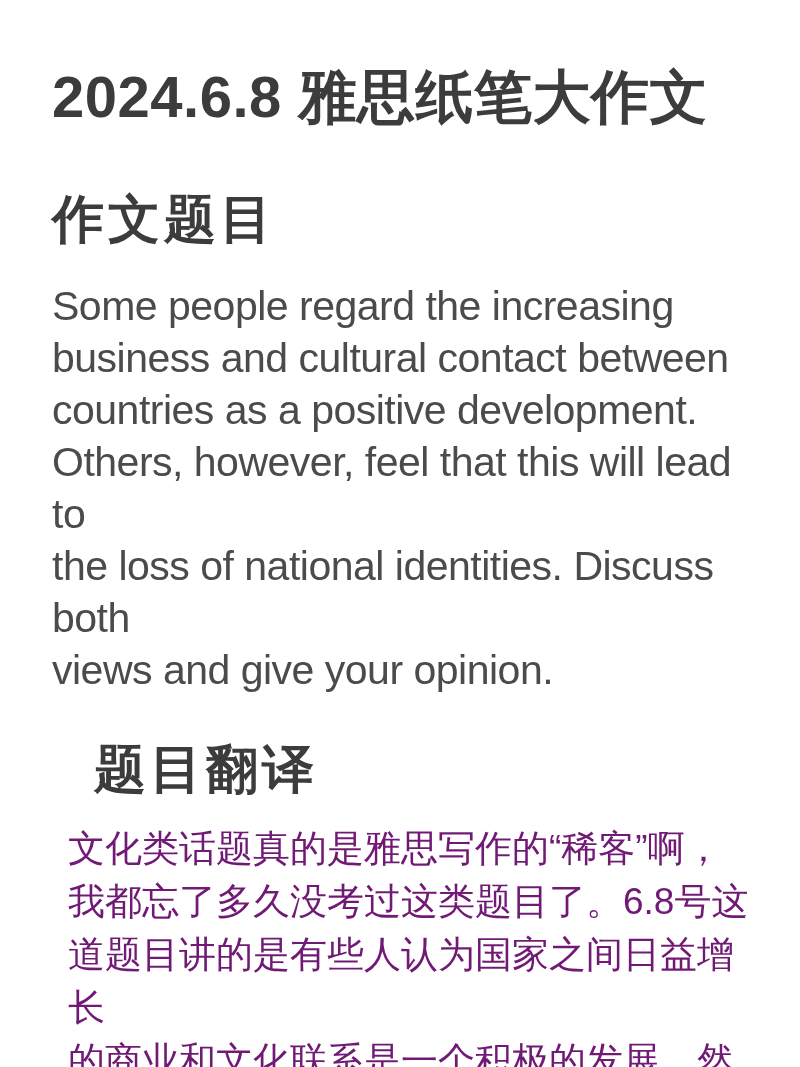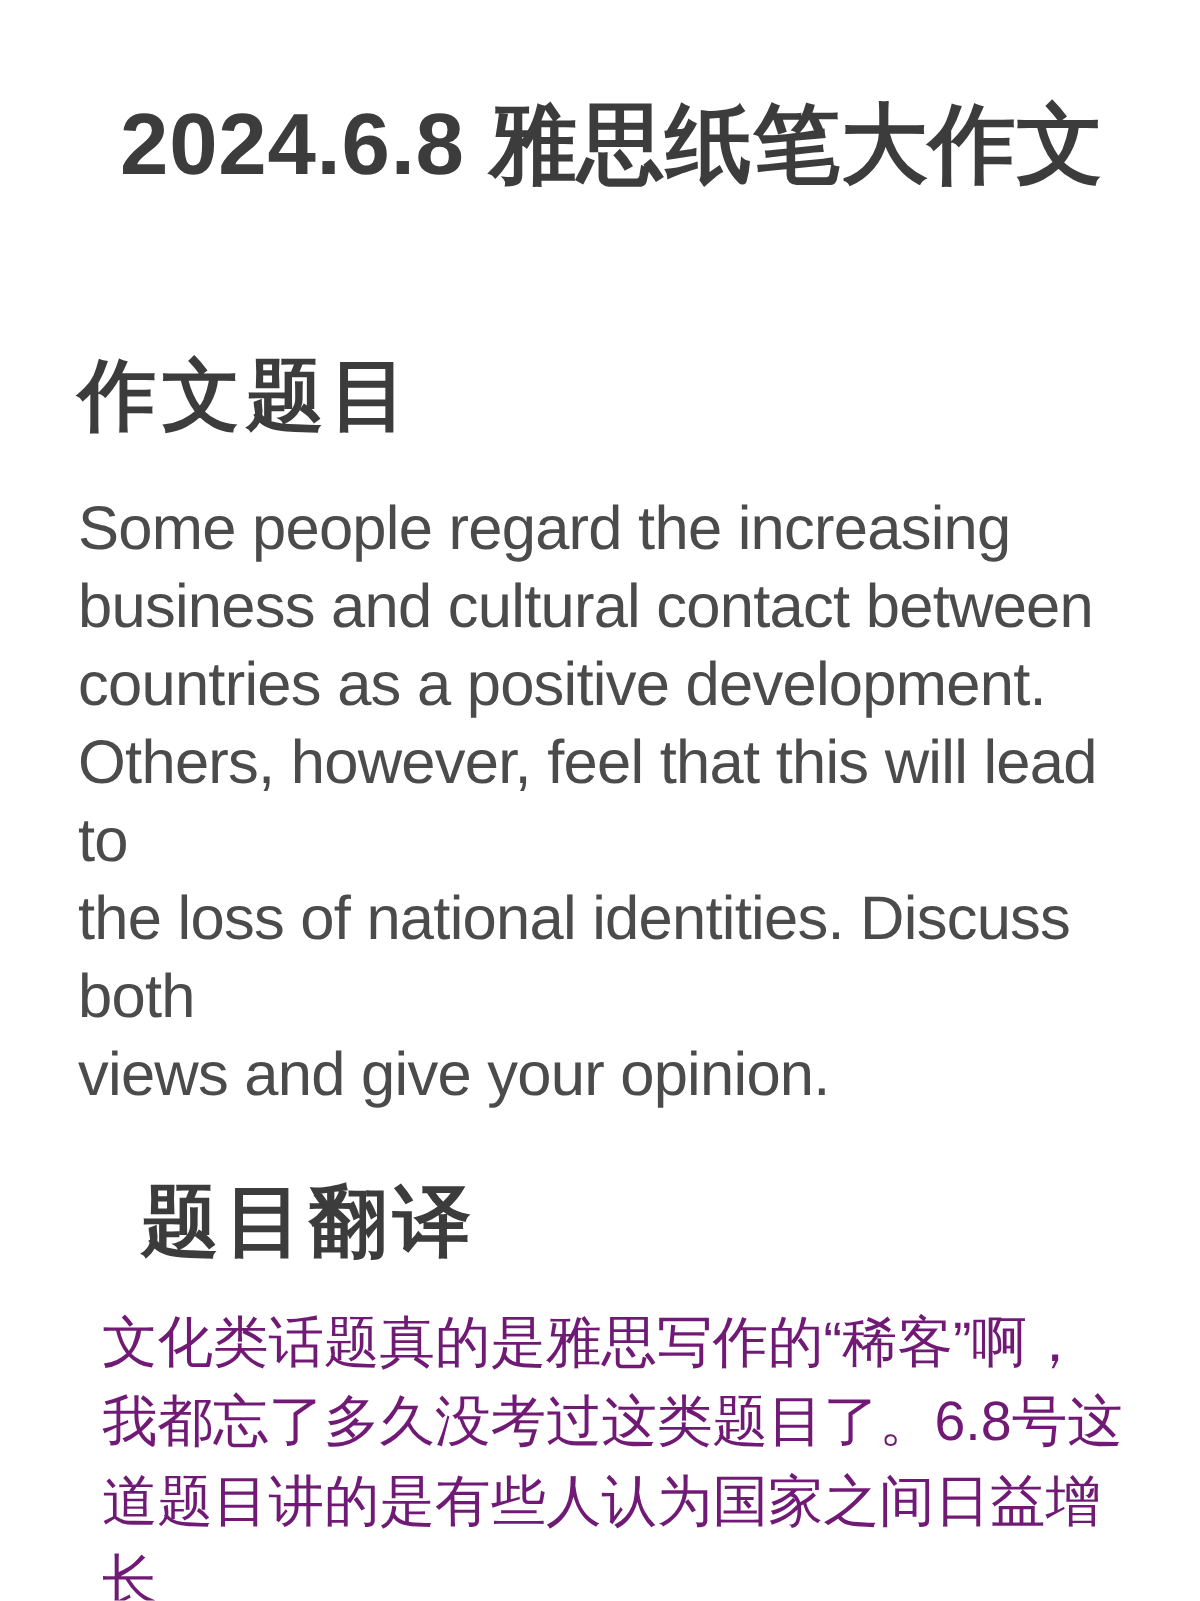--- a/index.html
+++ b/index.html
@@ -16,30 +16,29 @@
     background: #ffffff;
     padding: 66px 36px 0 52px;
   }
   .doc-title {
     font-size: 58px;
     line-height: 62px;
     font-weight: 700;
     color: #3c3c3c;
     white-space: nowrap;
     letter-spacing: 0.5px;
-    text-align: center;
   }
   .section-heading {
     font-size: 52px;
     line-height: 58px;
     font-weight: 700;
     color: #3c3c3c;
     letter-spacing: 4px;
   }
-  .heading-essay { margin-top: 108px; font-family: Liberation Serif, serif; }
+  .heading-essay { margin-top: 62px; }
   .heading-translation { margin-top: 44px; margin-left: 42px; }
   .para {
     white-space: pre-line;
     font-weight: 400;
   }
   .para-en {
     margin-top: 32px;
     font-size: 41px;
     line-height: 52px;
     letter-spacing: -0.5px;

